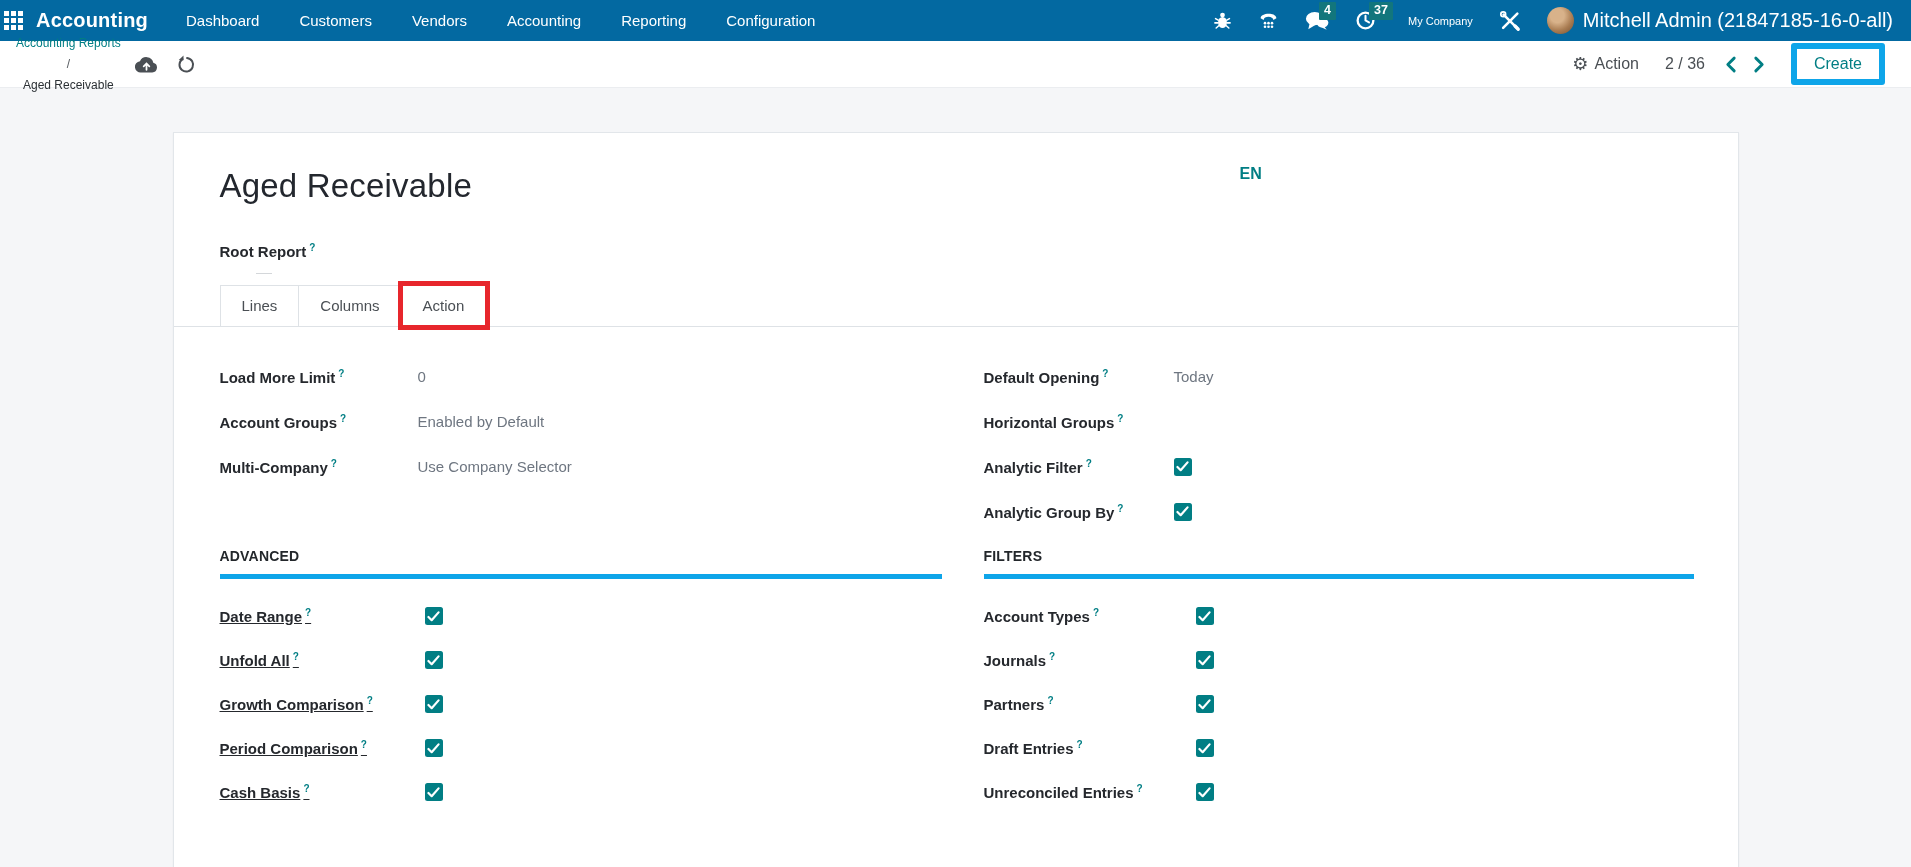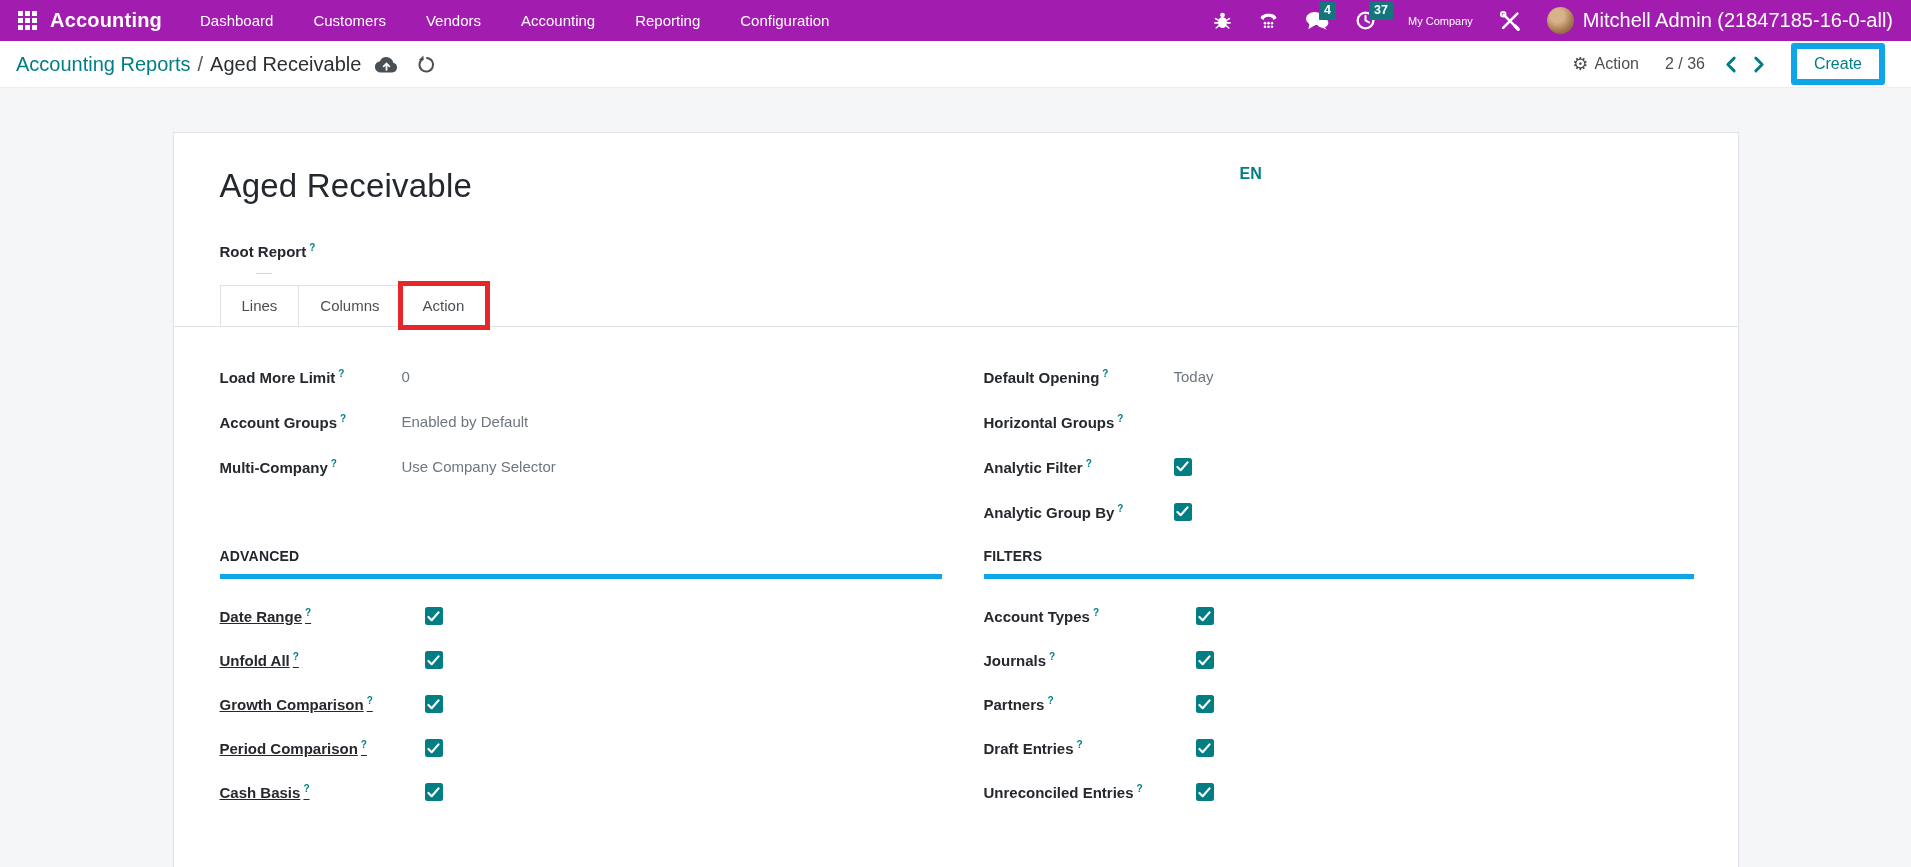--- a/index.html
+++ b/index.html
@@ -1,40 +1,40 @@
 <!DOCTYPE html>
 <html><head>
 <meta charset="utf-8">
 <style>
   * { margin:0; padding:0; box-sizing:border-box; }
   html,body { width:1911px; height:867px; overflow:hidden;
     font-family:"Liberation Sans","DejaVu Sans",sans-serif; background:#f5f6f8; }
 
   
-  .topbar { height:41px; background:#a21caf; display:flex; align-items:center;
-    padding:0 18px 0 18px; color:#fff;text-align:right; }
+  .topbar { height:41px; background:#0369a1; display:flex; align-items:center;
+    padding:0 18px 0 4px; color:#fff;text-align:right; }
   .appgrid { display:grid; grid-template-columns:repeat(3,5px); grid-gap:2px; margin-right:13px; cursor:pointer;}
   .appgrid i { width:5px; height:5px; background:#fff; display:block; }
   .appname { font-size:20px; font-weight:700; letter-spacing:.2px; margin-right:38px; }
   .topmenu { display:flex; align-items:center; gap:40px; font-size:15px; }
   .topmenu .mi { cursor:pointer; white-space:nowrap; }
   .tb-right { margin-left:auto; display:flex; align-items:center; gap:26px; }
   .tb-icon { position:relative; display:flex; align-items:center; cursor:pointer; }
   .badge { position:absolute; top:-8px; left:14px; background:#12767c; color:#fff;
     font-size:12.5px; font-weight:700; padding:1px 5px 2px; border-radius:1px; line-height:1.2; }
   .company { font-size:11px; margin-left:6px; cursor:pointer; }
   .userwrap { display:flex; align-items:center; gap:9px; cursor:pointer; }
   .avatar { width:27px; height:27px; border-radius:50%;
     background:radial-gradient(circle at 38% 32%, #d8b28a 0 28%, #a97c52 60%, #6e4d30 100%); }
   .username { font-size:20px; white-space:nowrap; }
 
   
   .cpanel { height:47px; background:#fff; display:flex; align-items:center;
     padding:0 26px 0 16px; border-bottom:1px solid #ebedf0; }
-  .crumb { font-size:20px; display:flex; align-items:center; gap:7px; }
+  .crumb { font-size:12px; display:flex; align-items:center; gap:7px;flex-direction:column; }
   .crumb .parent { color:#017e84; cursor:pointer; }
   .crumb .sep { color:#54595e; }
   .crumb .current { color:#2b3034; }
   .crumb-icons { display:flex; align-items:center; gap:18px; margin-left:14px; }
   .cp-right { margin-left:auto; display:flex; align-items:center; gap:26px; }
   .action { display:flex; align-items:center; gap:6px; font-size:16px; color:#4a4f54; cursor:pointer; }
   .gear-glyph { font-size:18px; line-height:1; color:#4a4f54; }
   .pager { font-size:16px; color:#4a4f54; }
   .pgbtns { display:flex; align-items:center; gap:16px; margin-left:-6px; }
   .pgbtn { cursor:pointer; display:flex; }
@@ -57,21 +57,21 @@
   .tab { font-size:15px; color:#4a4f54; background:#fff; border:1px solid #dee2e6; border-bottom:none;
     padding:11px 21px 12px; cursor:pointer; position:relative; }
   .tab + .tab { border-left:none; }
   .tab.annotated { outline:5px solid #e7262c; outline-offset:-1px; z-index:2; }
 
   
   .form-grid { display:grid; grid-template-columns:722px 710px; column-gap:42px; margin-top:27px; }
   .band-top { min-height:194px; }
   .frow { display:flex; align-items:center; height:45px; }
   .frow .flabel { flex:0 0 auto; }
-  #fields-left .flabel { width:182px; }
+  #fields-left .flabel { width:198px; }
   #fields-right .flabel { width:190px; }
   .fvalue { color:#6e7681; font-size:15px; }
   .cb { width:18px; height:18px; background:#017e84; border-radius:2.5px; display:inline-flex;
     align-items:center; justify-content:center; cursor:pointer; }
 
   .section-title { font-size:14px; font-weight:700; color:#23272b; letter-spacing:.2px;
     padding-bottom:10px; border-bottom:5px solid #0ea5e9; }
   .srows { margin-top:15px; }
   .srow { display:flex; align-items:center; height:44px; }
   #advanced-rows .flabel { width:205px;text-decoration:underline; }

